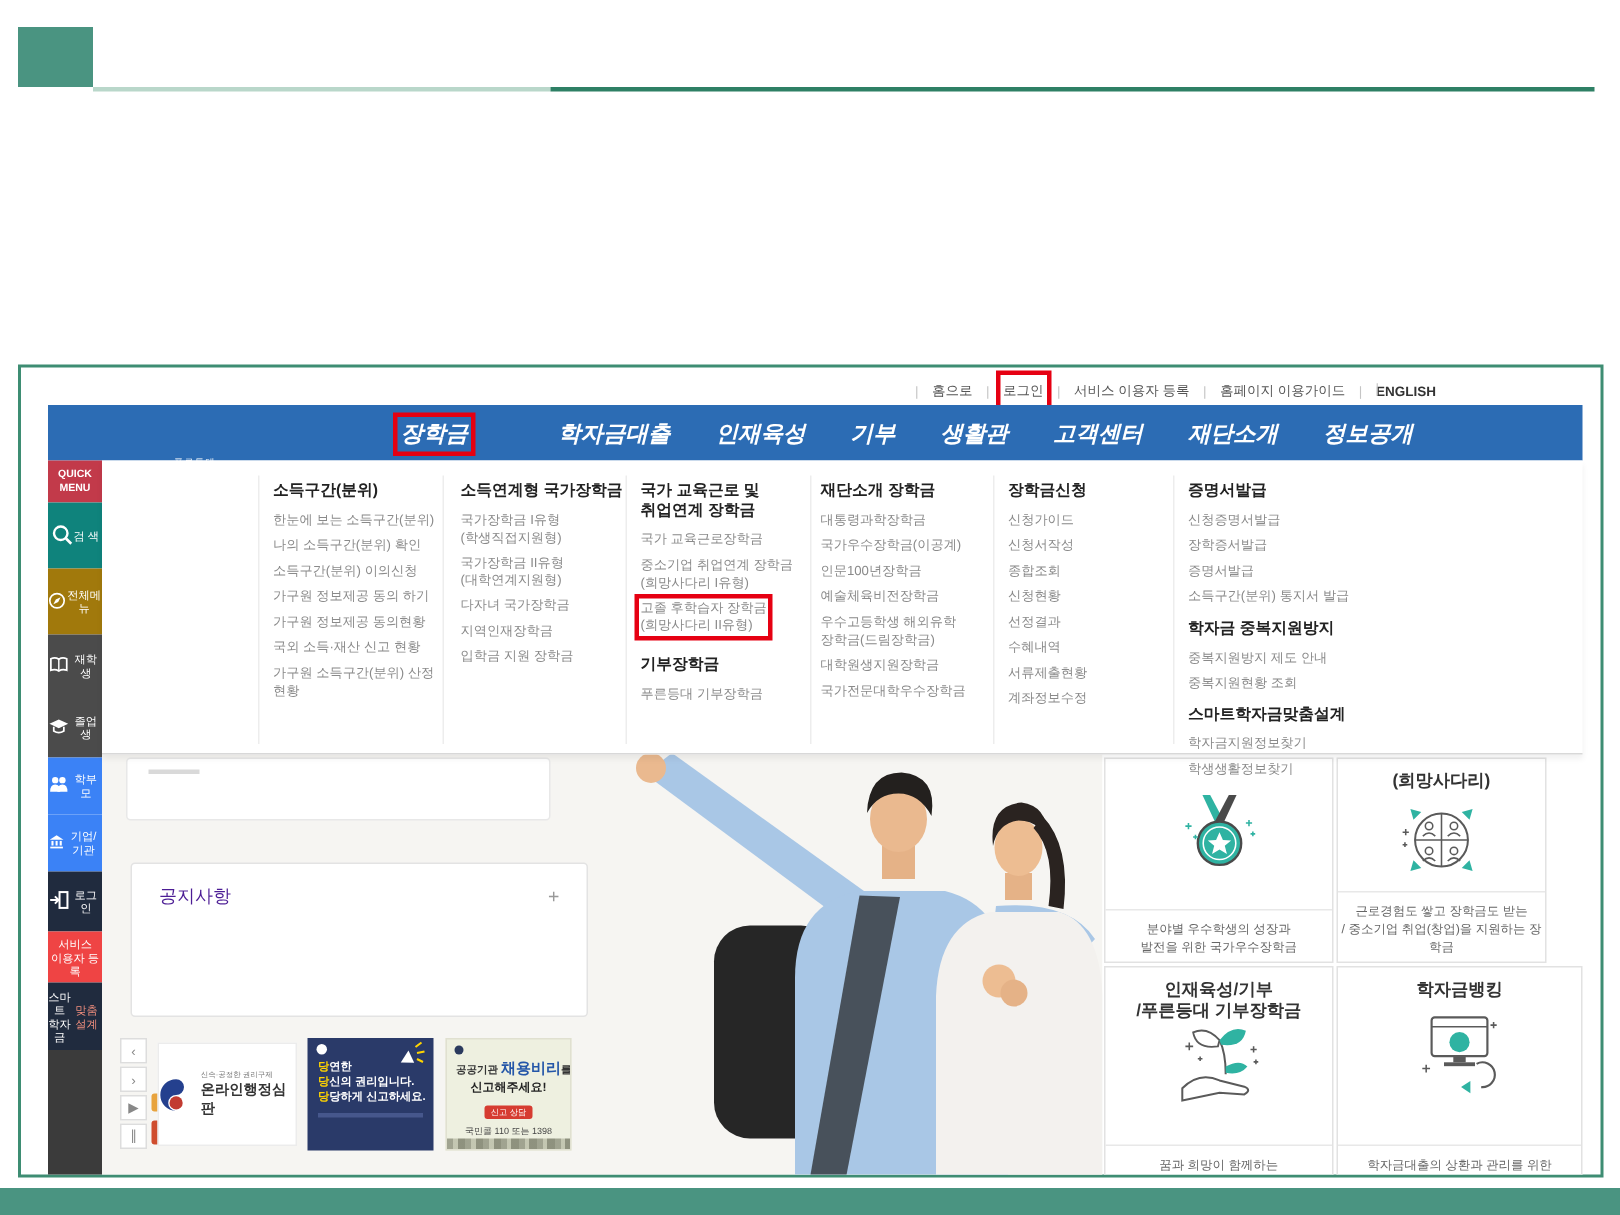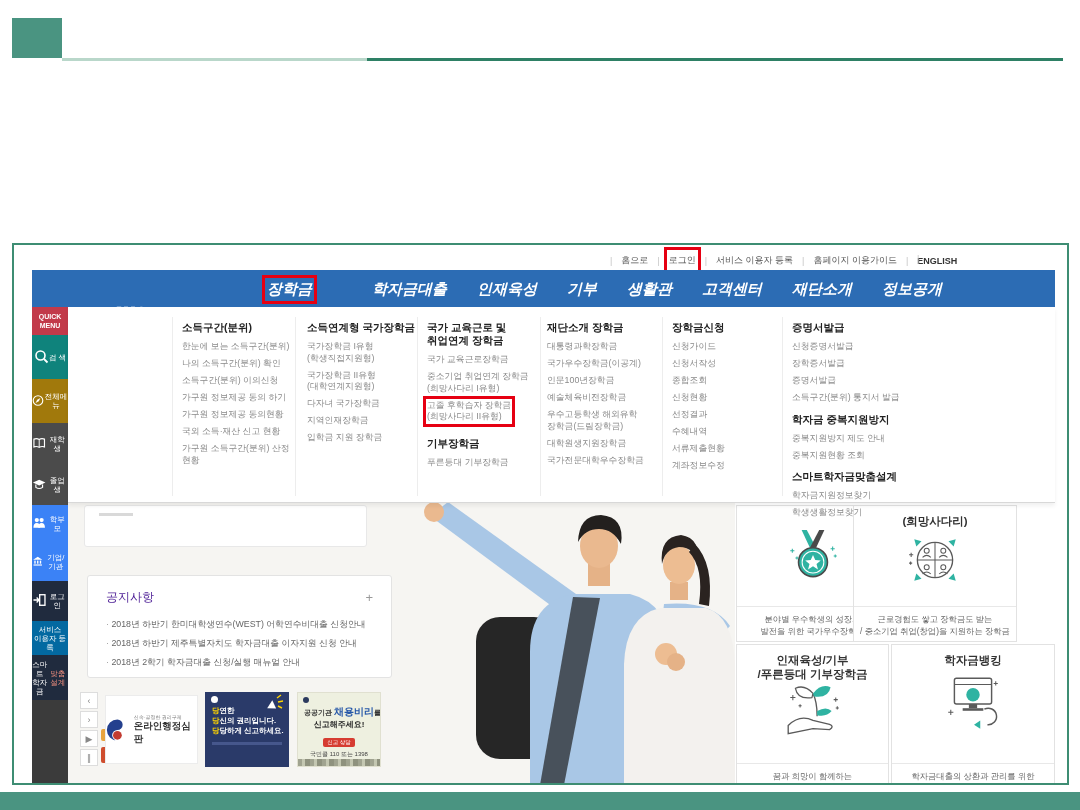--- a/index.html
+++ b/index.html
@@ -33,21 +33,21 @@
 
   
   .quickmenu { position:absolute; top:62px; left:18px; width:36px; height:478px; display:flex; flex-direction:column; }
   .qm-block { display:flex; flex-direction:row; align-items:center; justify-content:center; color:#fff; text-align:center; font-size:7.5px; line-height:9px; white-space:pre-line; cursor:pointer; }
   .qm-title { height:28px; background:#c23a4a; font-weight:bold; font-size:7px; cursor:default; }
   .qm-teal { height:44px; background:#0f837c; }
   .qm-gold { height:44px; background:#a1790c; }
   .qm-gray { height:41px; background:#4b4b4b; }
   .qm-gray2 { height:38px; background:#3b82f6; }
   .qm-navy { height:40px; background:#202b3e; }
-  .qm-navy2 { height:34px; background:#0369a1;align-items:center; }
+  .qm-navy2 { height:34px; background:#ef4444;align-items:center; }
   .qm-navy3 { height:45px; background:#202b3e; }
   .qm-fill { flex:1; background:#3b3b3b; cursor:default; }
   .qm-block svg { margin-bottom:2px; }
   .qm-accent { color:#ef8e7d; }
 
   
   .photo { position:absolute; left:54px; top:257px; width:667px; height:283px; }
   .partial-box { position:absolute; left:70px; top:260px; width:283px; height:42px; background:#fff; border:1px solid #e8e8e8; border-radius:3px; }
   .smudge { position:absolute; left:14px; top:7px; width:34px; height:3px; background:#d9d9d9; }
 
@@ -77,21 +77,21 @@
   .b3-l1 { font-size:7px; color:#333; font-weight:bold; white-space:nowrap; }
   .b3-em { color:#2456a8; font-size:10px; }
   .b3-l2 { font-size:8px; color:#222; font-weight:bold; }
   .b3-badge { display:inline-block; margin-top:3px; font-size:5.5px; color:#fff; background:#d63c31; border-radius:2px; padding:1px 4px; }
   .b3-phone { font-size:6px; color:#444; margin-top:2px; }
   .b3-city { position:absolute; left:0; bottom:0; width:100%; height:7px; background:repeating-linear-gradient(90deg,#8d907c 0 4px,#b9bca6 4px 7px,#777a66 7px 12px); opacity:0.8; }
 
   
   .card { position:absolute; background:#fff; border:1px solid #e2e2e2; text-align:center; cursor:pointer; }
   .card-a { left:722px; top:260px; width:153px; height:137px; }
-  .card-b { left:839px; top:260px; width:164px; height:137px; }
+  .card-b { left:877px; top:260px; width:140px; height:137px; }
   .card-c { left:722px; top:399px; width:153px; height:143px; }
   .card-d { left:877px; top:399px; width:164px; height:143px; }
   .card-title { font-size:11.5px; font-weight:bold; color:#333; line-height:14px; white-space:pre-line; margin-top:8px; }
   .card-desc { position:absolute; left:0; bottom:4px; width:100%; font-size:8.3px; color:#666; line-height:12px; white-space:pre-line; border-top:1px solid #e8e8e8; padding-top:6px; }
   .card-icon { display:flex; justify-content:center; }
   .card-a .card-icon { margin-top:22px; }
   .card-b .card-icon { margin-top:4px; }
   .card-c .card-icon { margin-top:2px; }
   .card-d .card-icon { margin-top:6px; }
 
@@ -182,28 +182,20 @@
 
     <div class="partial-box">
       <div class="smudge"></div>
     </div>
 
     <div class="notice">
       <div class="notice-head">
         <span class="notice-title">공지사항</span>
         <span class="notice-plus">+</span>
       </div>
-      <div>
-
-          <div class="notice-item">2018년 하반기 한미대학생연수(WEST) 어학연수비대출 신청안내</div>
-
-          <div class="notice-item">2018년 하반기 제주특별자치도 학자금대출 이자지원 신청 안내</div>
-
-          <div class="notice-item">2018년 2학기 학자금대출 신청/실행 매뉴얼 안내</div>
-        </div>
     </div>
 
     <div class="carousel-ctrl">
       <div class="ctrl-btn">‹</div>
       <div class="ctrl-btn">›</div>
       <div class="ctrl-btn">▶</div>
       <div class="ctrl-btn">∥</div>
     </div>
     <div class="mascot1"></div>
     <div class="mascot2"></div>

